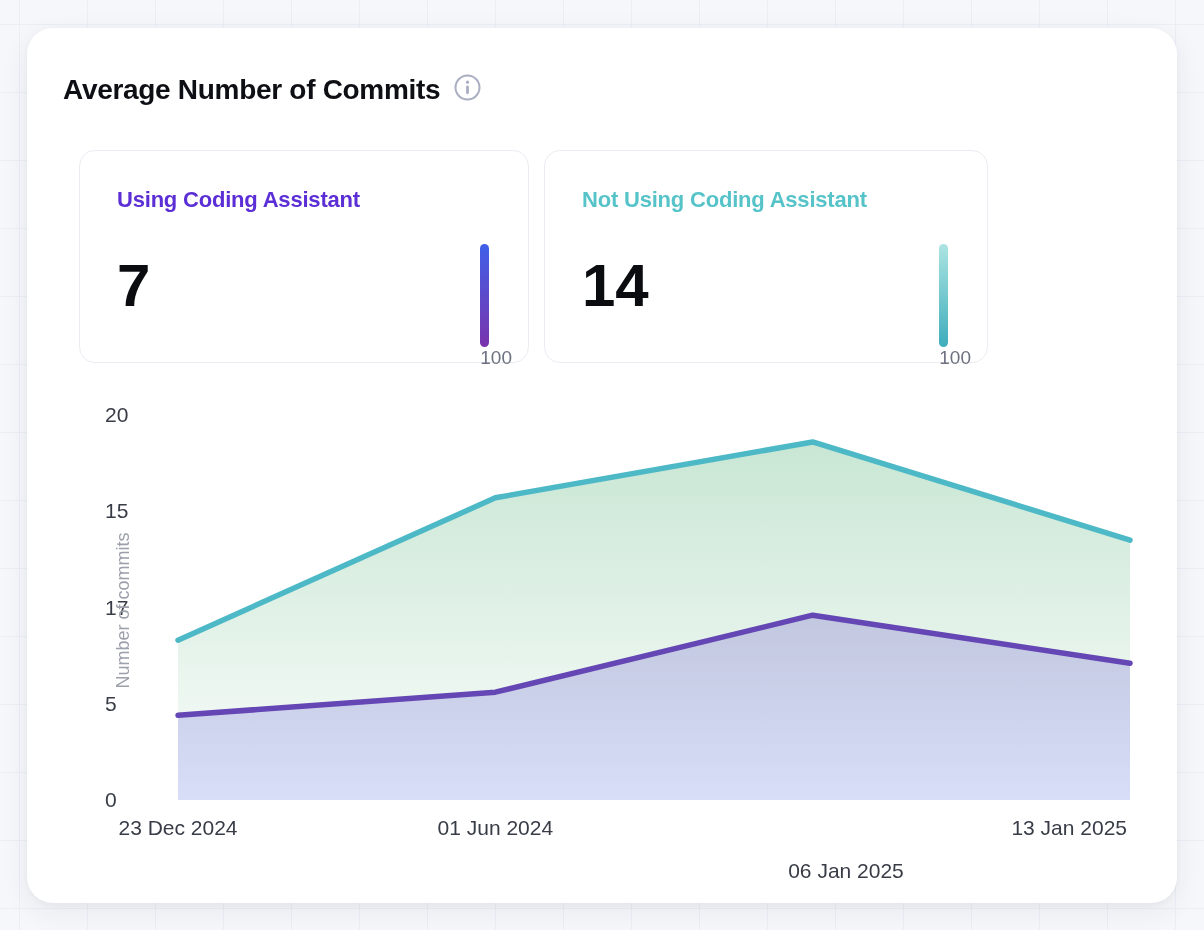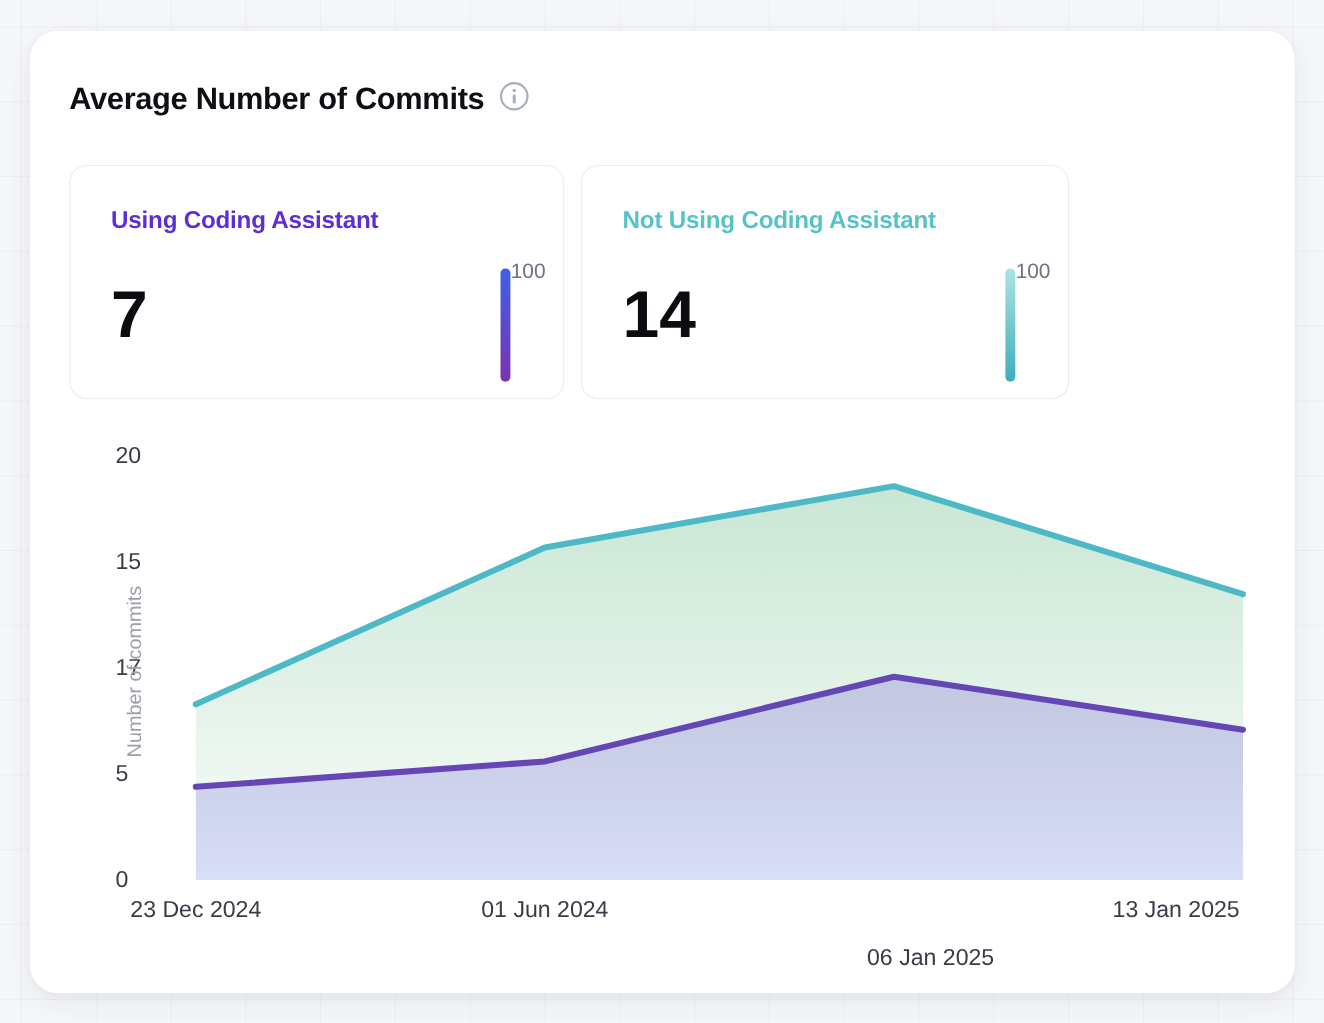--- a/index.html
+++ b/index.html
@@ -27,33 +27,33 @@
     font-size:28px; font-weight:700; color:#0E0F14; letter-spacing:-0.3px;
   }
   .info-icon { width:27px; height:27px; display:block; }
   .stats-row {
     position:absolute; left:36px; top:122px; display:flex; gap:15px;
   }
   .stat-card {
     position:relative; height:213px; background:#FFFFFF;
     border:1px solid #ECEDF3; border-radius:16px;
   }
-  .stat-card.c0 { width:450px; }
+  .stat-card.c0 { width:450px;margin-left:16px; }
   .stat-card.c1 { width:444px; }
   .stat-title {
     position:absolute; left:37px; top:36px;
     font-size:22px; font-weight:700; letter-spacing:-0.2px;
   }
   .stat-value {
     position:absolute; left:37px; top:105px;
     font-size:60px; font-weight:700; color:#0B0C10; line-height:1;
   }
   .stat-gauge {
     position:absolute; right:16px; top:86px;
-    display:flex; align-items:flex-start; 
+    display:flex; align-items:flex-start; flex-direction:column;
   }
   .stat-bar {
     width:9px; height:103px; border-radius:5px; margin-top:7px;
   }
   .stat-max {
     font-size:19px; color:#6E7280; line-height:21px;
   }
   
   .plot {
     position:absolute; left:151px; top:387px; width:952px; height:385px;

